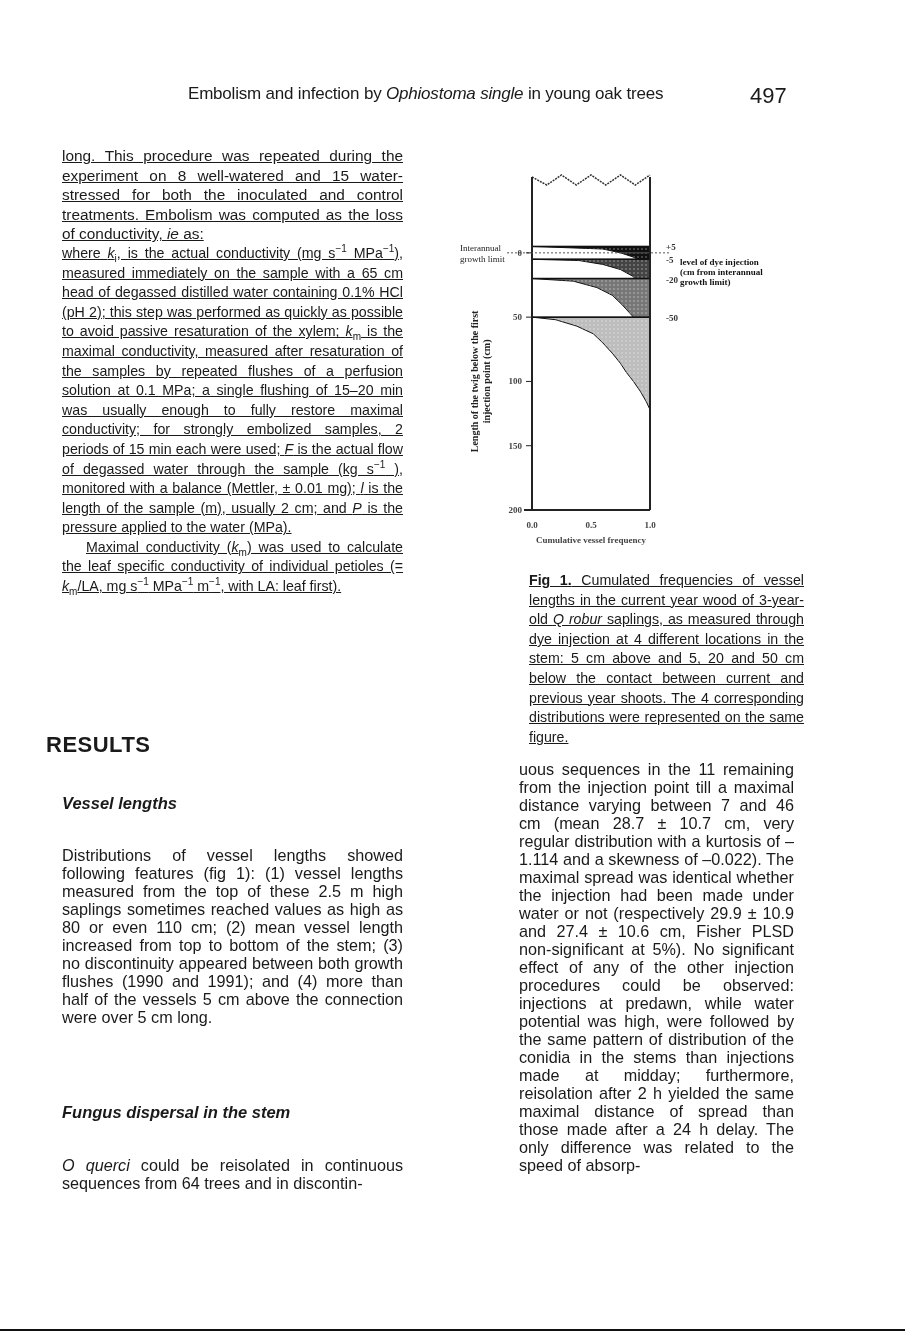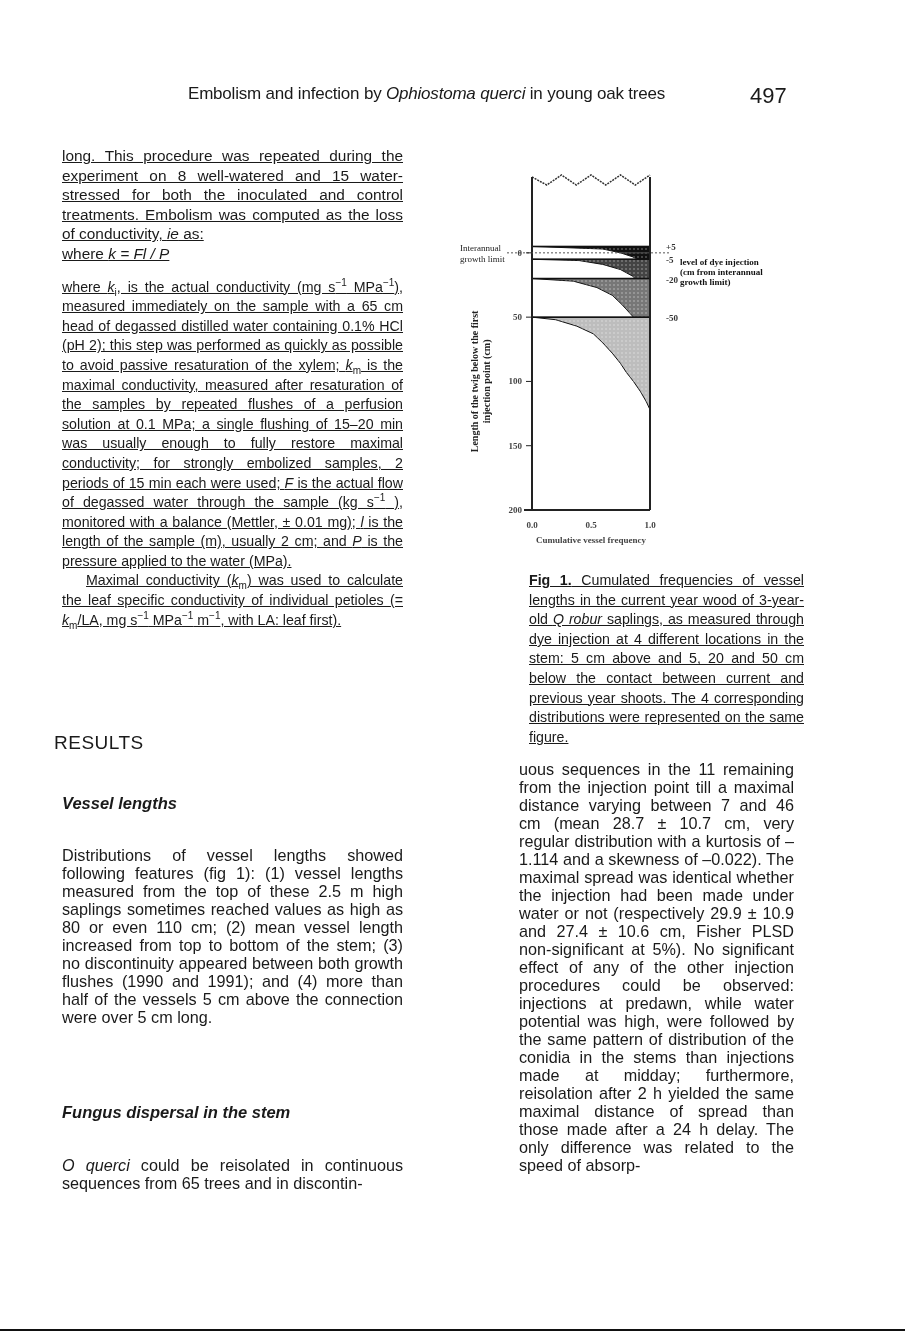--- a/index.html
+++ b/index.html
@@ -9,40 +9,39 @@
   .header { top: 78px; left: 0; width: 905px; height: 30px; }
   .running-title { position: absolute; left: 188px; top: 6px; font-size: 17px; letter-spacing: -0.2px; }
   .page-number { position: absolute; left: 750px; top: 5px; font-size: 22px; }
   .col { position: absolute; font-size: 15.4px; line-height: 19.6px; text-align: justify; }
   .col p { margin: 0; text-decoration: underline; }
   .left-col { left: 62px; top: 146px; width: 341px; }
   .indent { text-indent: 24px; }
   .small { font-size: 14.2px; line-height: 19.6px; }
   .formula { text-align: center; margin: 16px 0 2px 0 !important; font-size: 15px; }
   sub, sup { font-size: 10px; line-height: 0; }
-  .sec-heading { position: absolute; left: 54px; font-weight: normal; font-size: 19px; letter-spacing: 0.5px; }
+  .sec-heading { position: absolute; left: 46px; font-weight: bold; font-size: 22px; letter-spacing: 0.5px; }
   .subsec-heading { position: absolute; left: 62px; font-weight: bold; font-style: italic; font-size: 16.5px; }
   .body-lg { font-size: 16.2px; line-height: 18px; }
   .right-col { left: 519px; width: 275px; }
   .caption { position: absolute; left: 529px; top: 571px; width: 275px; font-size: 14.2px; line-height: 19.6px; text-align: justify; text-decoration: underline; }
   .caption b { font-weight: bold; }
   .figure { position: absolute; left: 460px; top: 155px; width: 340px; height: 410px; }
   .bottom-rule { position: absolute; left: 0; top: 1329px; width: 905px; height: 2px; background: #111; }
 </style>
 </head>
 <body>
 
 <div class="abs header">
-  <div class="running-title"><span>Embolism and infection by </span><i>Ophiostoma querci</i><span> in young oak trees</span></div>
+  <div class="running-title"><span>Embolism and infection by </span><i>Ophiostoma single</i><span> in young oak trees</span></div>
   <div class="page-number">497</div>
 </div>
 
 <div class="col left-col">
   <p><span>long. This procedure was repeated during the experiment on 8 well-watered and 15 water-stressed for both the inoculated and control treatments. Embolism was computed as the loss of conductivity, </span><i>ie</i><span> as:</span></p>
-  <p style="margin-bottom:14px;"><span>where </span><i>k = Fl / P</i></p>
   <p class="small"><span>where </span><i>k</i><sub>i</sub><span>, is the actual conductivity (mg s</span><sup>−1</sup><span> MPa</span><sup>−1</sup><span>), measured immediately on the sample with a 65 cm head of degassed distilled water containing 0.1% HCl (pH 2); this step was performed as quickly as possible to avoid passive resaturation of the xylem; </span><i>k</i><sub>m</sub><span> is the maximal conductivity, measured after resaturation of the samples by repeated flushes of a perfusion solution at 0.1 MPa; a single flushing of 15–20 min was usually enough to fully restore maximal conductivity; for strongly embolized samples, 2 periods of 15 min each were used; </span><i>F</i><span> is the actual flow of degassed water through the sample (kg s</span><sup>−1</sup><span> ), monitored with a balance (Mettler, ± 0.01 mg); </span><i>l</i><span> is the length of the sample (m), usually 2 cm; and </span><i>P</i><span> is the pressure applied to the water (MPa).</span></p>
   <p class="small indent"><span>Maximal conductivity (</span><i>k</i><sub>m</sub><span>) was used to calculate the leaf specific conductivity of individual petioles (= </span><i>k</i><sub>m</sub><span>/LA, mg s</span><sup>−1</sup><span> MPa</span><sup>−1</sup><span> m</span><sup>−1</sup><span>, with LA: leaf first).</span></p>
 </div>
 
 <div class="figure">
   <svg id="fig-svg" width="340" height="410" viewBox="0 0 340 410" style="font-family:'Liberation Serif', serif;">
     <defs>
       <pattern id="dots" width="4" height="4" patternUnits="userSpaceOnUse">
         <rect width="4" height="4" fill="transparent"></rect>
         <circle cx="2" cy="2" r="0.8" fill="#fff" opacity="0.5"></circle>
@@ -96,17 +95,17 @@
 </div>
 
 <div class="caption">
   <b>Fig 1.</b><span> Cumulated frequencies of vessel lengths in the current year wood of 3-year-old </span><i>Q robur</i><span> saplings, as measured through dye injection at 4 different locations in the stem: 5 cm above and 5, 20 and 50 cm below the contact between current and previous year shoots. The 4 corresponding distributions were represented on the same figure.</span>
 </div>
 
 <div class="sec-heading" style="top:732px;">RESULTS</div>
 <div class="subsec-heading" style="top:794px;">Vessel lengths</div>
 <div class="col body-lg" style="left:62px; top:846px; width:341px;">Distributions of vessel lengths showed following features (fig 1): (1) vessel lengths measured from the top of these 2.5 m high saplings sometimes reached values as high as 80 or even 110 cm; (2) mean vessel length increased from top to bottom of the stem; (3) no discontinuity appeared between both growth flushes (1990 and 1991); and (4) more than half of the vessels 5 cm above the connection were over 5 cm long.</div>
 <div class="subsec-heading" style="top:1103px;">Fungus dispersal in the stem</div>
-<div class="col body-lg" style="left:62px; top:1156px; width:341px;"><i>O querci</i><span> could be reisolated in continuous sequences from 65 trees and in discontin-</span></div>
+<div class="col body-lg" style="left:62px; top:1156px; width:341px;"><i>O querci</i><span> could be reisolated in continuous sequences from 64 trees and in discontin-</span></div>
 
 <div class="col body-lg right-col" style="top:760px;">uous sequences in the 11 remaining from the injection point till a maximal distance varying between 7 and 46 cm (mean 28.7 ± 10.7 cm, very regular distribution with a kurtosis of –1.114 and a skewness of –0.022). The maximal spread was identical whether the injection had been made under water or not (respectively 29.9 ± 10.9 and 27.4 ± 10.6 cm, Fisher PLSD non-significant at 5%). No significant effect of any of the other injection procedures could be observed: injections at predawn, while water potential was high, were followed by the same pattern of distribution of the conidia in the stems than injections made at midday; furthermore, reisolation after 2 h yielded the same maximal distance of spread than those made after a 24 h delay. The only difference was related to the speed of absorp-</div>
 
 <div class="bottom-rule"></div>
 
 </body></html>

